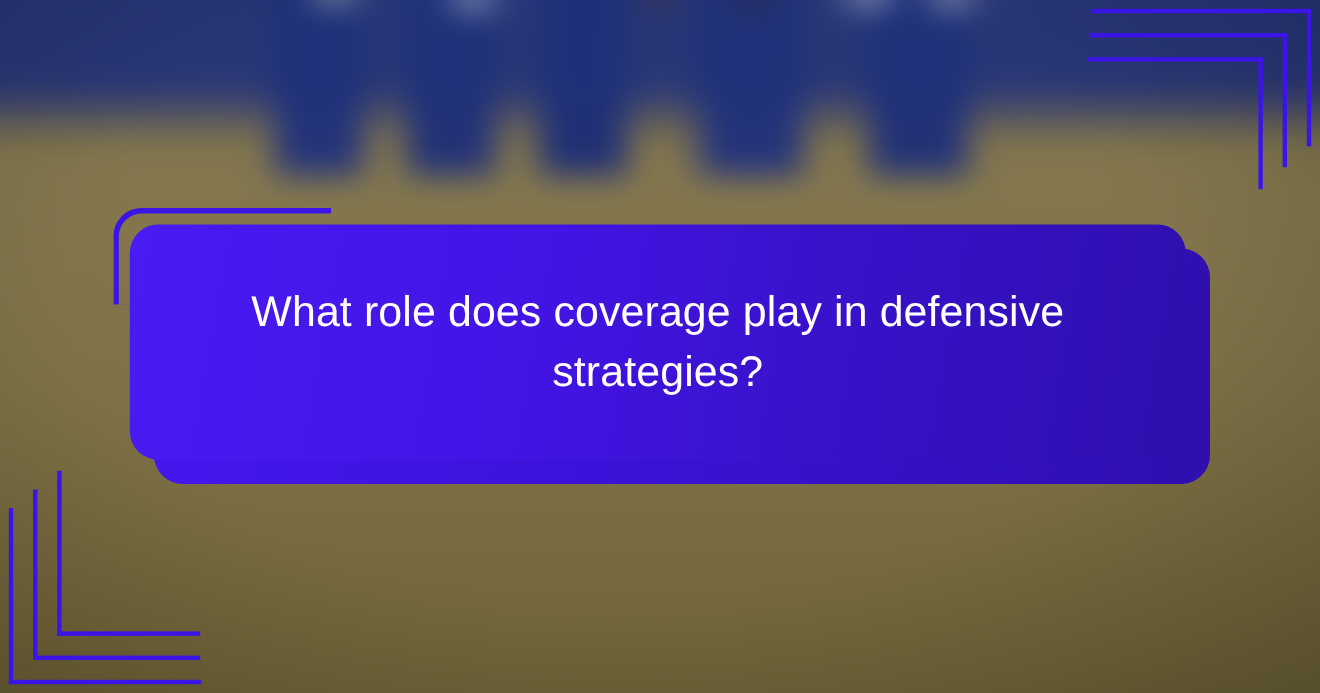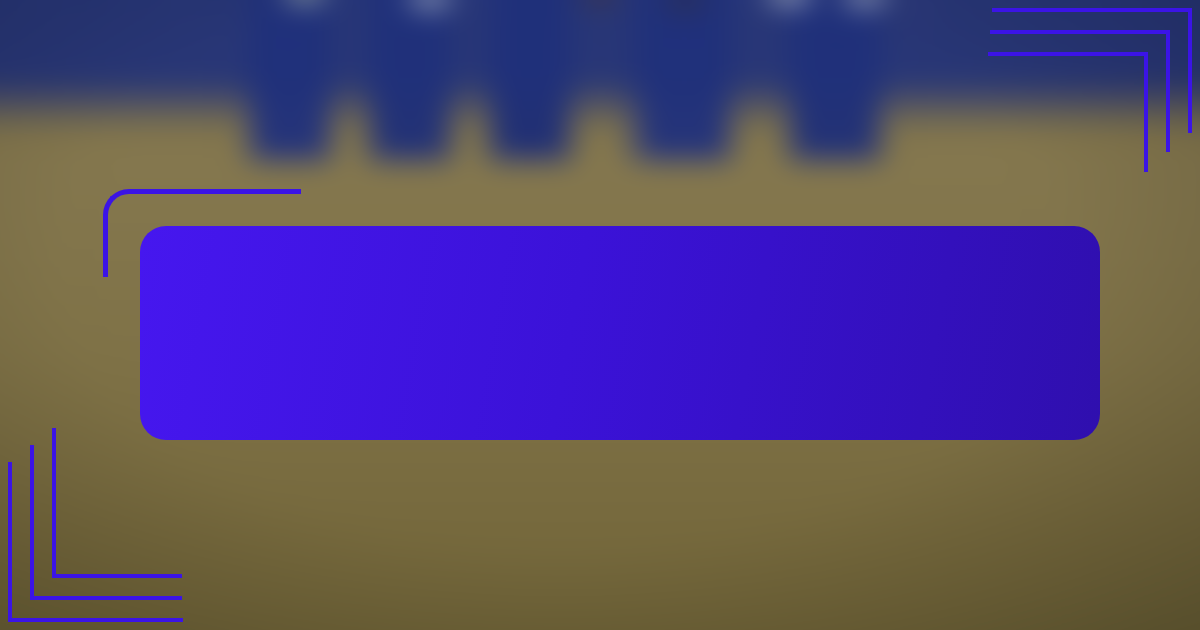--- a/index.html
+++ b/index.html
@@ -200,14 +200,17 @@
 
   <div class="bracket br-tr-1"></div>
   <div class="bracket br-tr-2"></div>
   <div class="bracket br-tr-3"></div>
   <div class="bracket br-bl-1"></div>
   <div class="bracket br-bl-2"></div>
   <div class="bracket br-bl-3"></div>
 
   <div class="card-outline"></div>
   <div class="card-shadowcard"></div>
+  <div class="card-main">
+    <p class="card-text">What role does coverage play in defensive strategies?</p>
+  </div>
 
 </div>
 
 </body></html>

